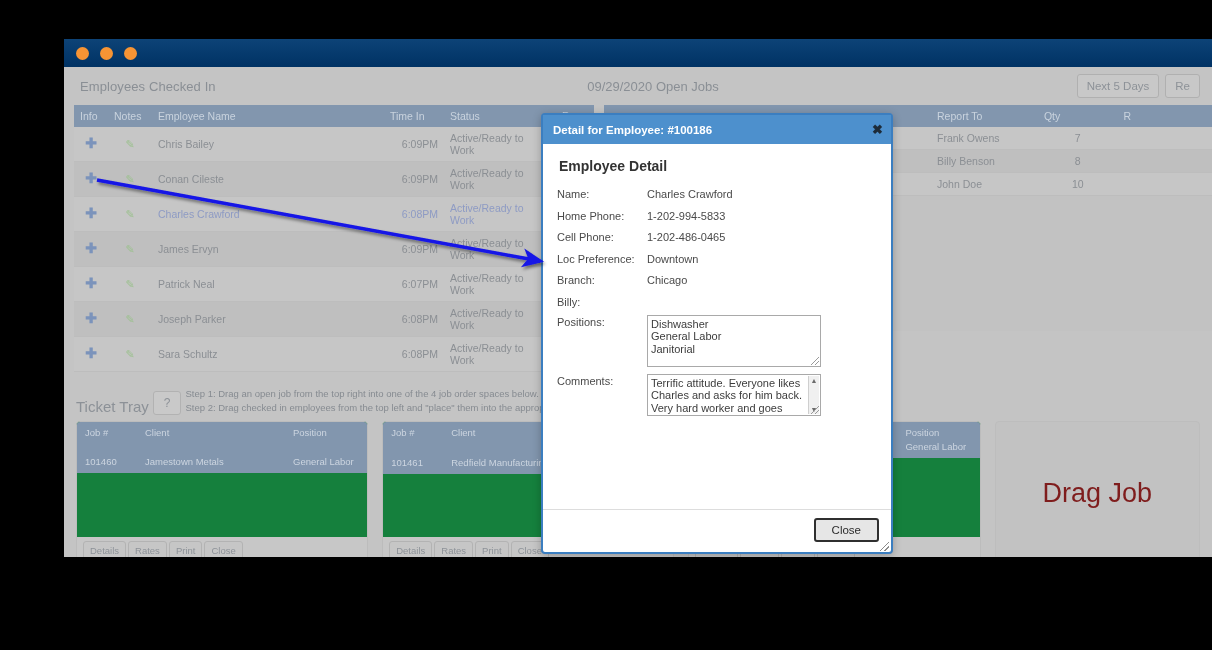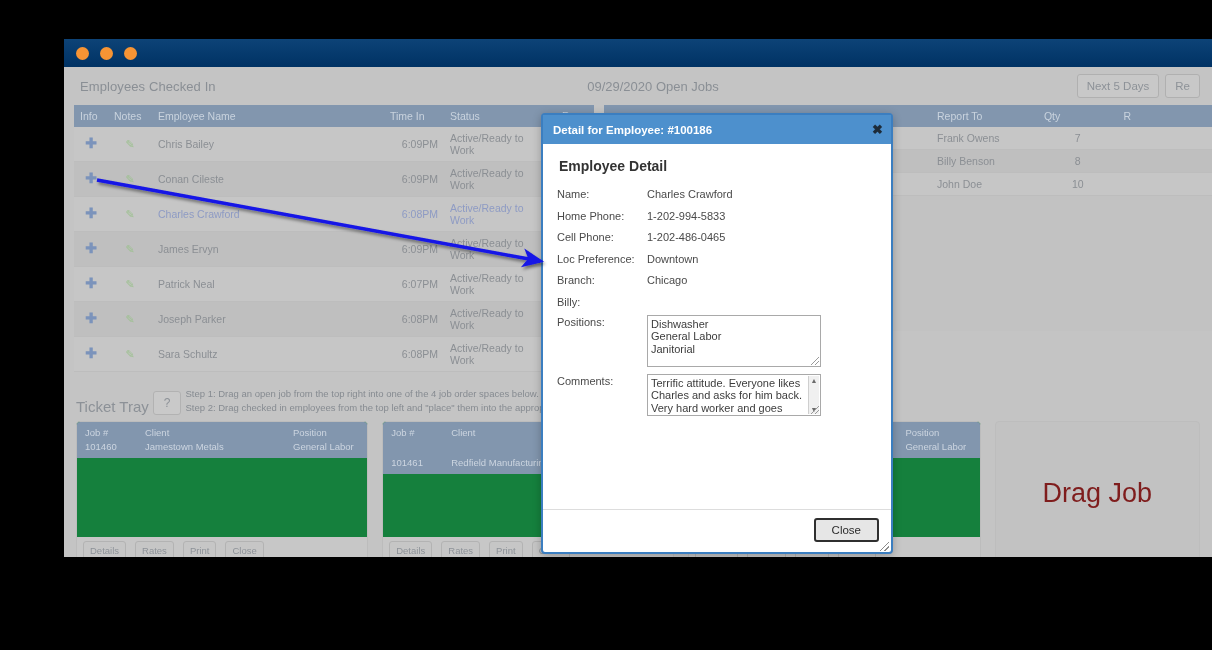--- a/index.html
+++ b/index.html
@@ -133,21 +133,21 @@
   .slot-head {
     background: #8296ae; color: #ccd5e0;
     padding: 5px 8px 6px 8px; font-size: 9.5px;
   }
   .slot-head .row { display: flex; }
   .slot-head .c1 { width: 60px; }
   .slot-head .c2 { width: 148px; }
   .slot-body { flex: 1; }
   .slot-foot {
     background: #c7c7c7; padding: 4px 6px;
-    display: flex; gap: 9px;
+    display: flex; gap: 2px;
   }
   .sbtn {
     border: 1px solid #b3b3b3; background: #c6c6c6;
     color: #8d9298; font-size: 9.5px; padding: 3px 6px; border-radius: 3px;
   }
   .dropzone {
     width: 208px; height: 144px;
     background: #c2c2c2; border: 1px solid #bdbdbd; border-radius: 4px;
     display: flex; align-items: center; justify-content: center;
     color: #7f1d1d; font-size: 27px;
@@ -458,21 +458,21 @@
           </div>
         </div>
         <div id="slots">
             <div class="slot">
               <div class="slot-head">
                 <div class="row">
                   <span class="c1">Job #</span>
                   <span class="c2">Client</span>
                   <span>Position</span>
                 </div>
-                <div class="row" style="margin-top:3px">
+                <div class="row" style="margin-top:18px">
                   <span class="c1">101460</span>
                   <span class="c2">Jamestown Metals</span>
                   <span>General Labor</span>
                 </div>
               </div>
               <div class="slot-body"></div>
               <div class="slot-foot">
                 <span class="sbtn">Details</span>
                 <span class="sbtn">Rates</span>
                 <span class="sbtn">Print</span>

